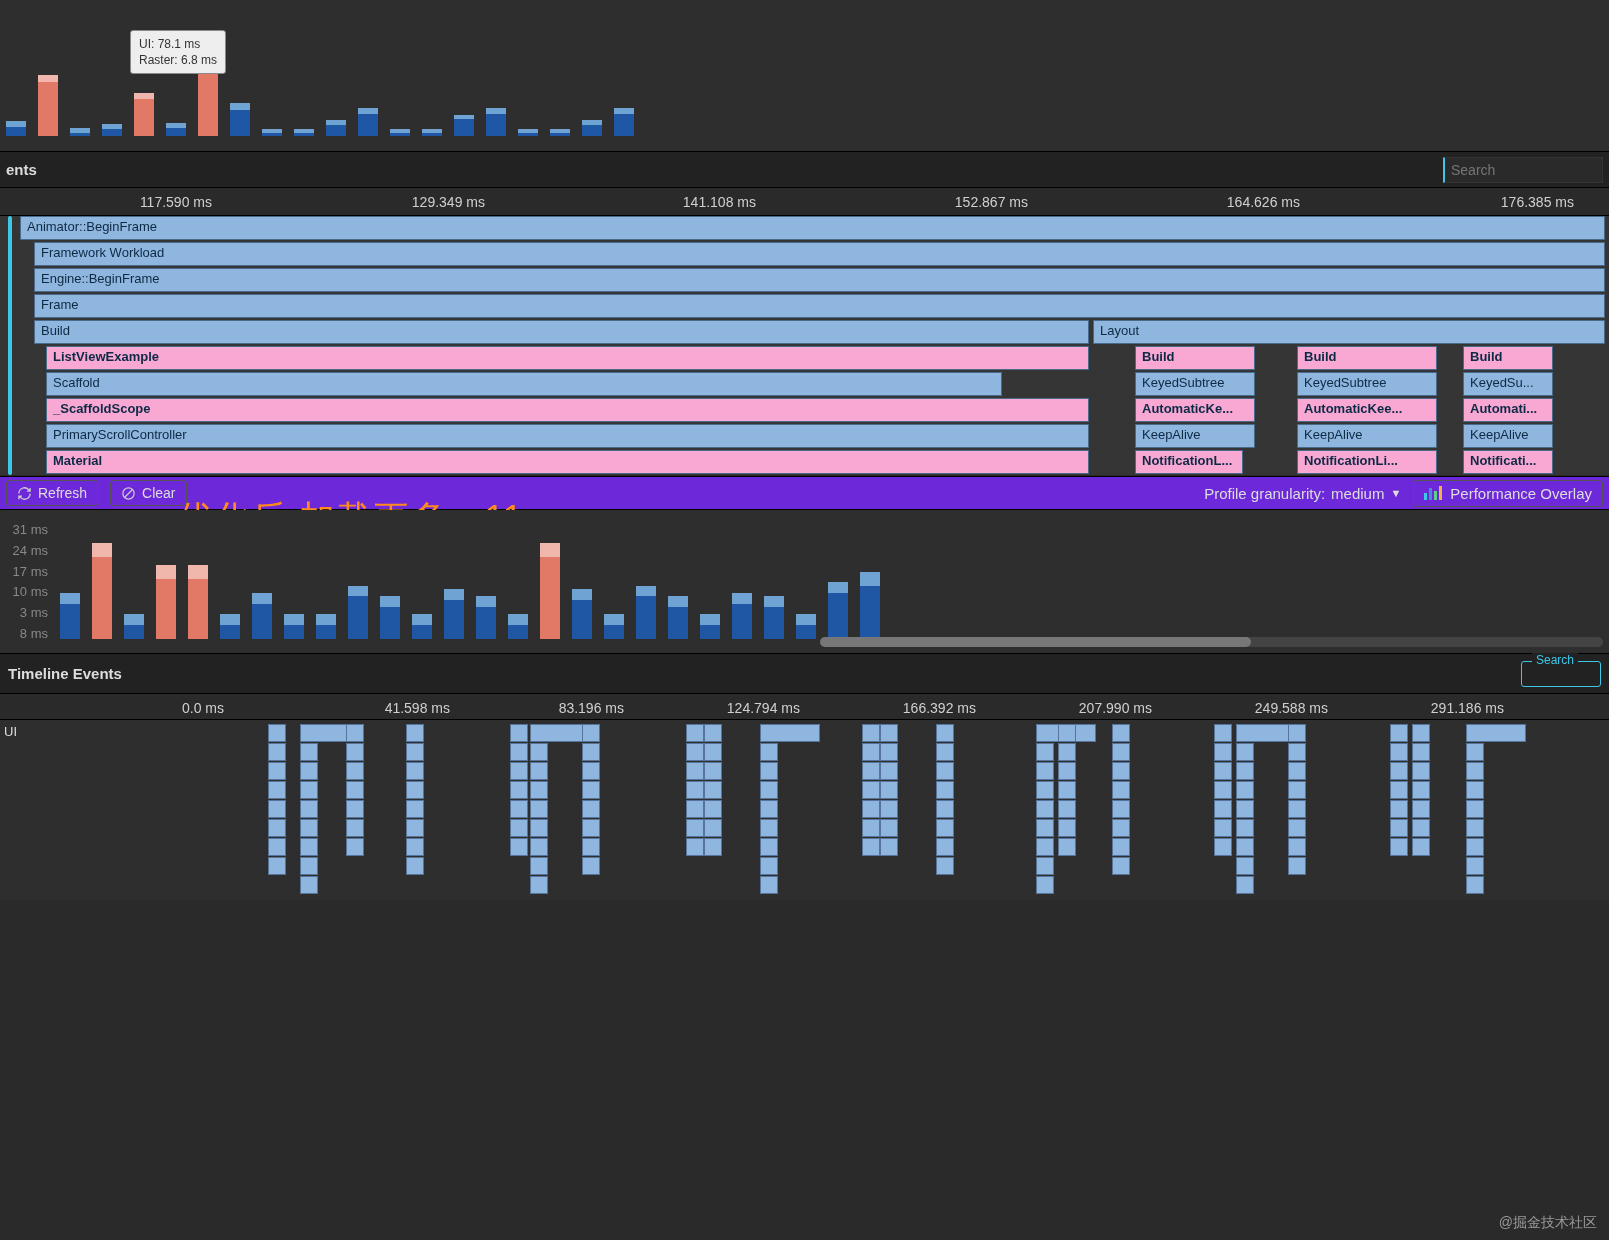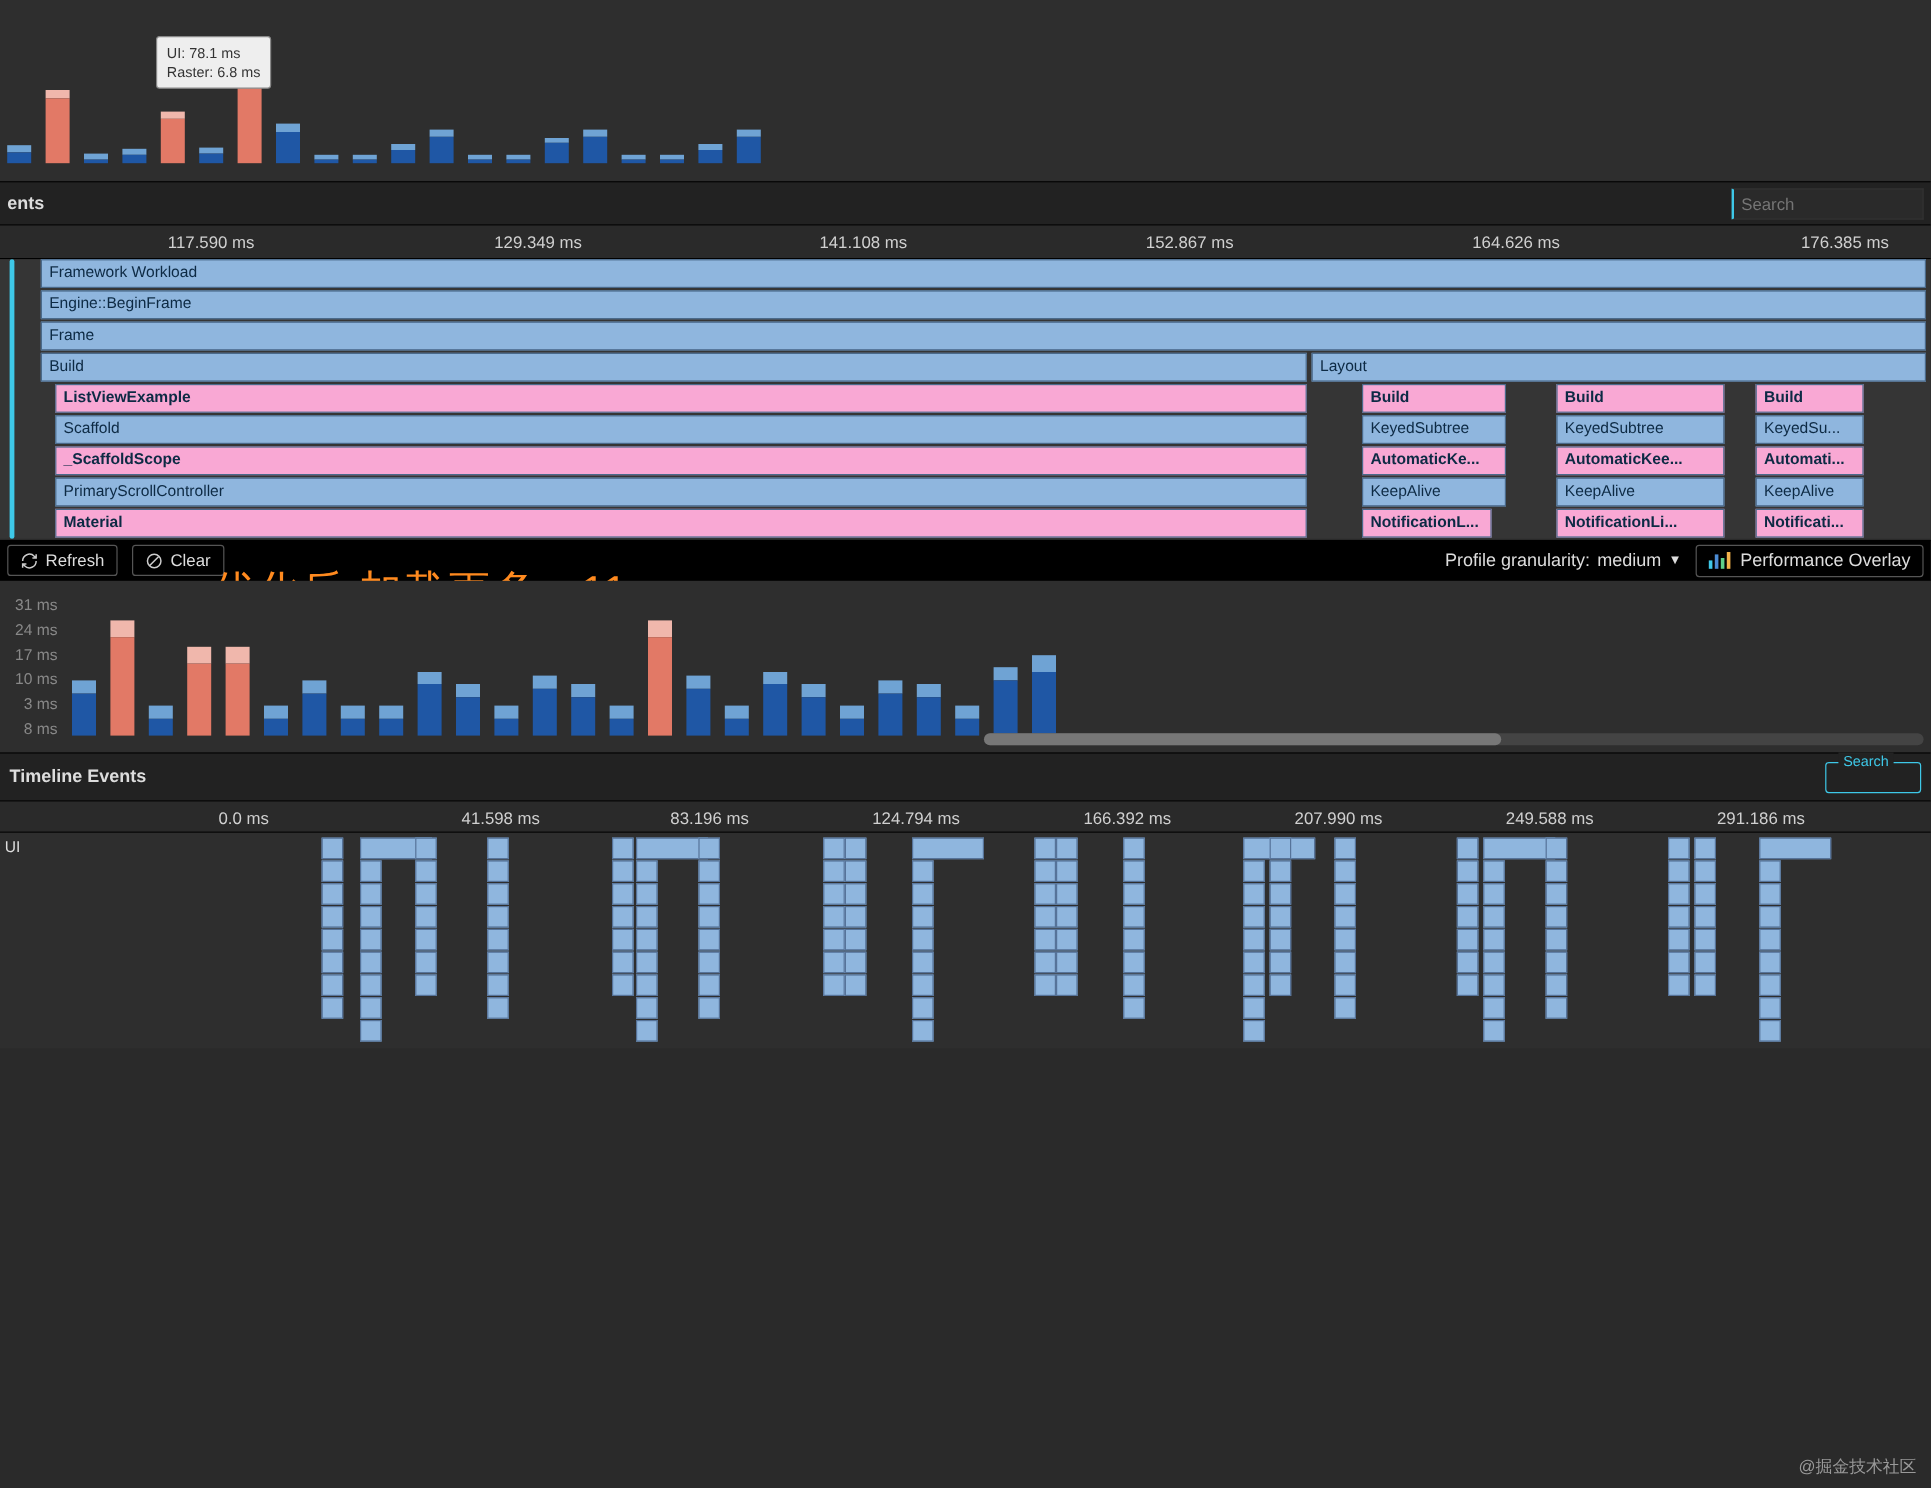--- a/index.html
+++ b/index.html
@@ -126,21 +126,21 @@
     white-space: nowrap;
     text-overflow: ellipsis;
   }
   .seg.cyan   { background: #4bc9e0; border-color: #2a8ba0; }
   .seg.blue   { background: #8fb6de; }
   .seg.blue2  { background: #f9a8d4; font-weight: bold; }
 
   
   .toolbar {
     height: 34px;
-    background: #000000;
+    background: #6d28d9;
     border-top: 1px solid #000;
     border-bottom: 1px solid #000;
     display: flex;
     align-items: center;
     gap: 12px;
     padding: 0 6px;
   }
   .tbtn {
     display: flex; align-items: center; gap: 6px;
     padding: 4px 10px;
@@ -356,40 +356,43 @@
     <span class="tick" style="left: 756px;">141.108 ms</span>
     <span class="tick" style="left: 1028px;">152.867 ms</span>
     <span class="tick" style="left: 1300px;">164.626 ms</span>
     <span class="tick" style="left: 1574px;">176.385 ms</span>
   </div>
 
 <div class="flame">
   <div class="vbar"></div>
 
   <div class="flame-row">
+      <div class="seg blue" style="left:0; right:4px;">Animator::BeginFrame</div>
+    </div>
+  <div class="flame-row">
       <div class="seg blue" style="left:14px; right:4px;">Framework Workload</div>
     </div>
   <div class="flame-row">
       <div class="seg blue" style="left:14px; right:4px;">Engine::BeginFrame</div>
     </div>
   <div class="flame-row">
       <div class="seg blue" style="left:14px; right:4px;">Frame</div>
     </div>
   <div class="flame-row">
     <div class="seg blue" style="left:14px; width:1055px;">Build</div>
     <div class="seg blue" style="left:1073px; right:4px;">Layout</div>
   </div>
   <div class="flame-row">
     <div class="seg blue2" style="left:26px; width:1043px;">ListViewExample</div>
     <div class="seg blue2" style="left:1115px; width:120px;">Build</div>
     <div class="seg blue2" style="left:1277px; width:140px;">Build</div>
     <div class="seg blue2" style="left:1443px; width:90px;">Build</div>
   </div>
   <div class="flame-row">
-    <div class="seg blue" style="left:26px; width:1043px;">Scaffold</div>
+    <div class="seg blue" style="left:26px; width:956px;">Scaffold</div>
     <div class="seg blue" style="left:1115px; width:120px;">KeyedSubtree</div>
     <div class="seg blue" style="left:1277px; width:140px;">KeyedSubtree</div>
     <div class="seg blue" style="left:1443px; width:90px;">KeyedSu...</div>
   </div>
   <div class="flame-row">
     <div class="seg blue2" style="left:26px; width:1043px;">_ScaffoldScope</div>
     <div class="seg blue2" style="left:1115px; width:120px;">AutomaticKe...</div>
     <div class="seg blue2" style="left:1277px; width:140px;">AutomaticKee...</div>
     <div class="seg blue2" style="left:1443px; width:90px;">Automati...</div>
   </div>

